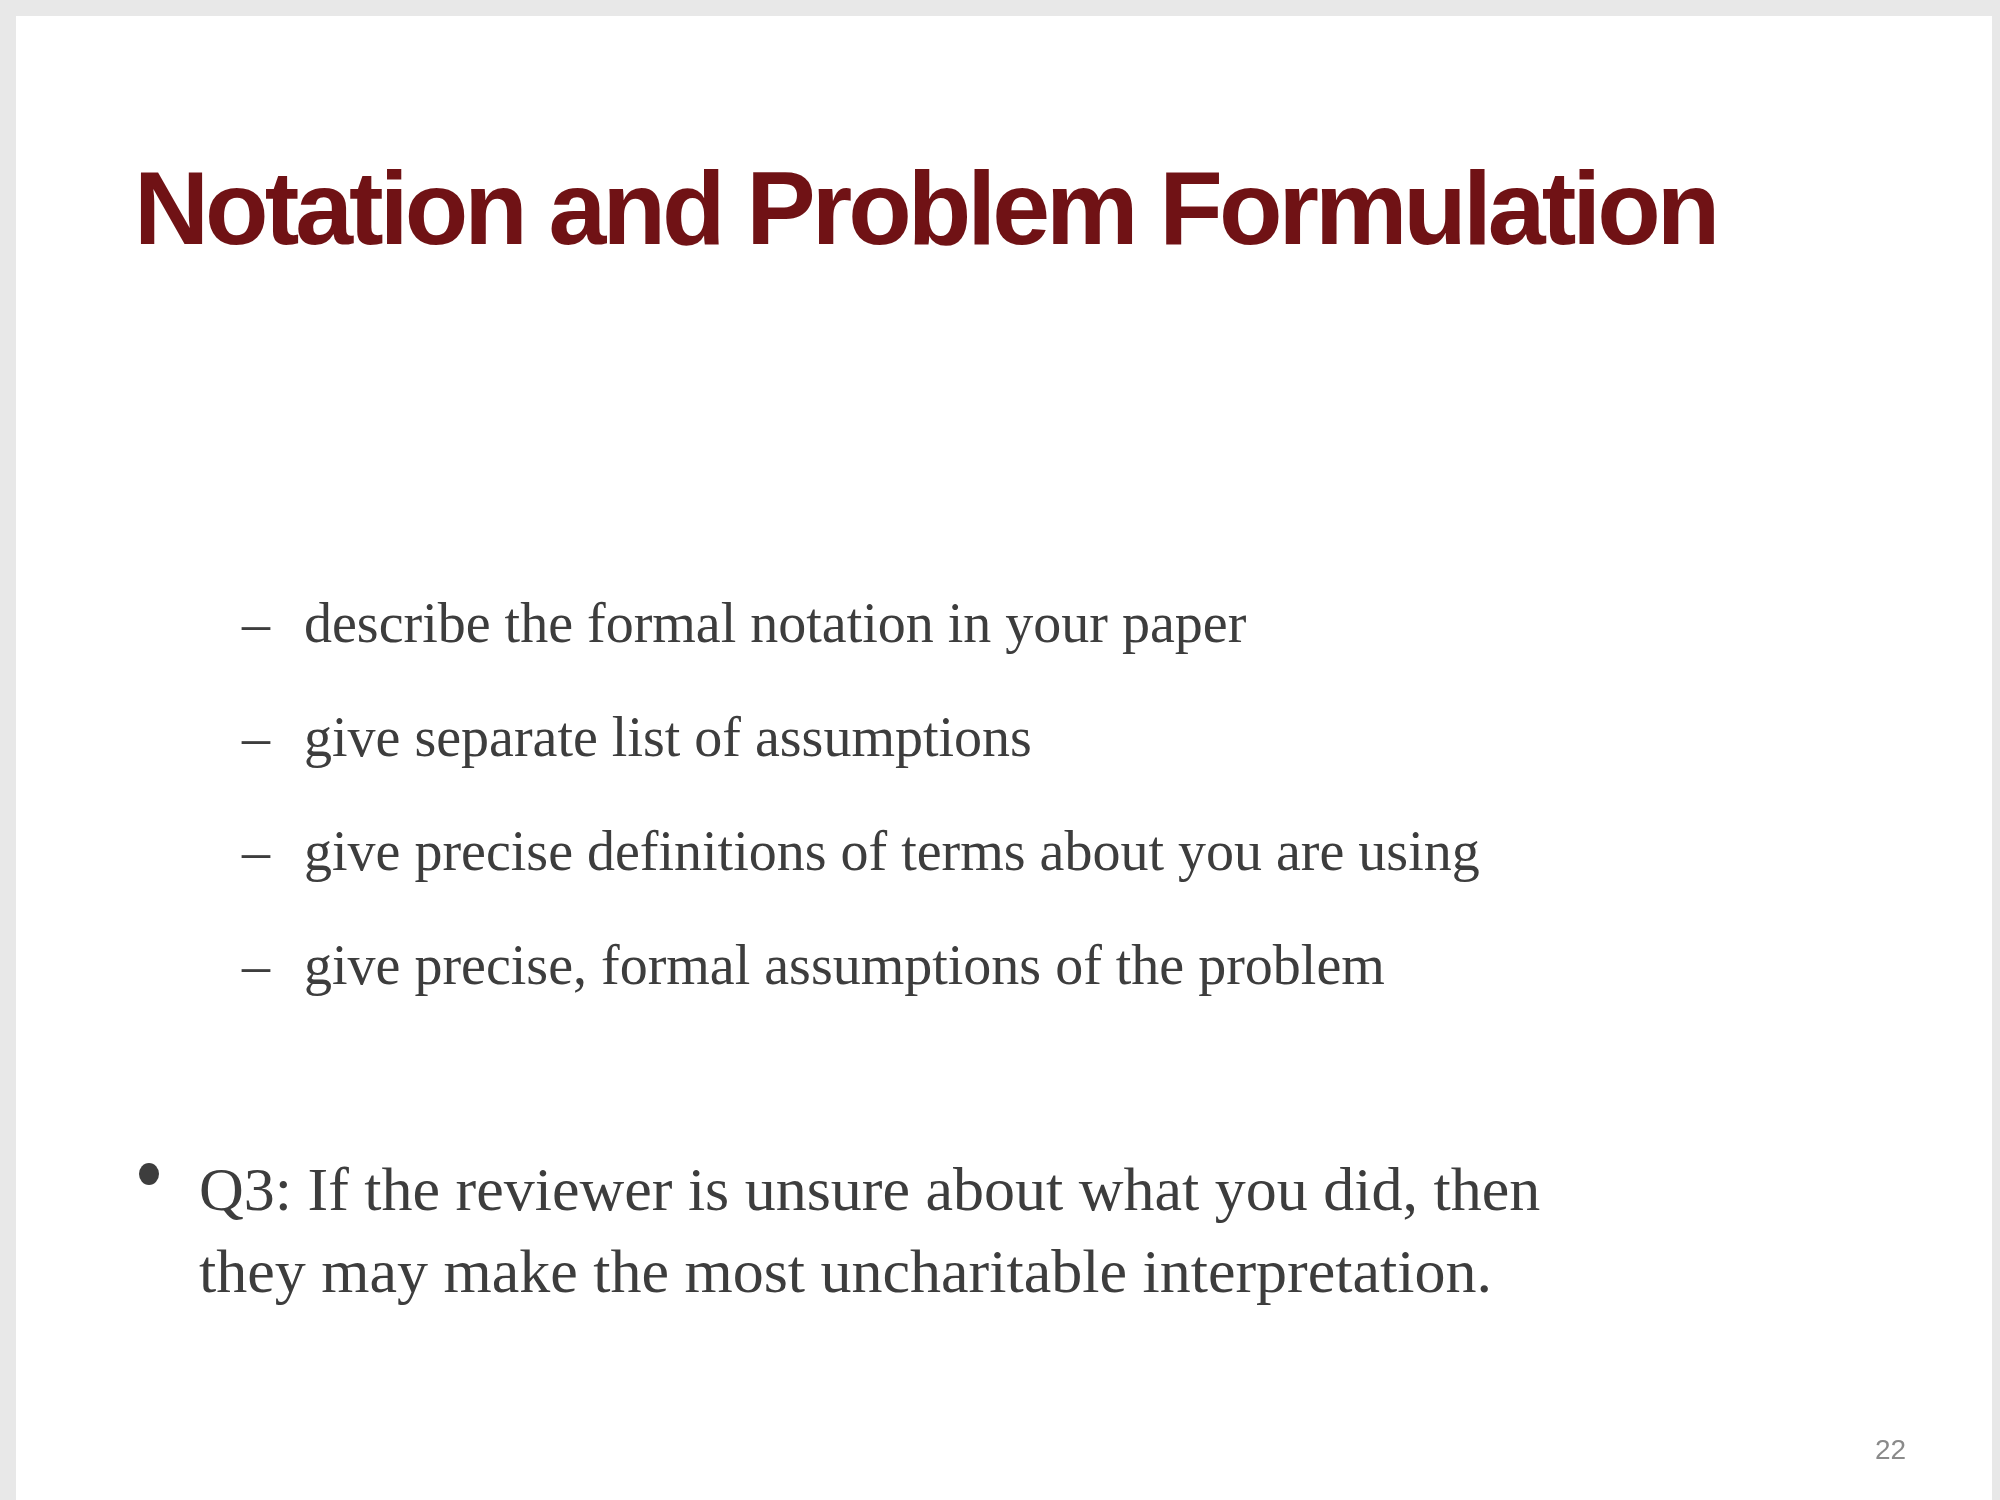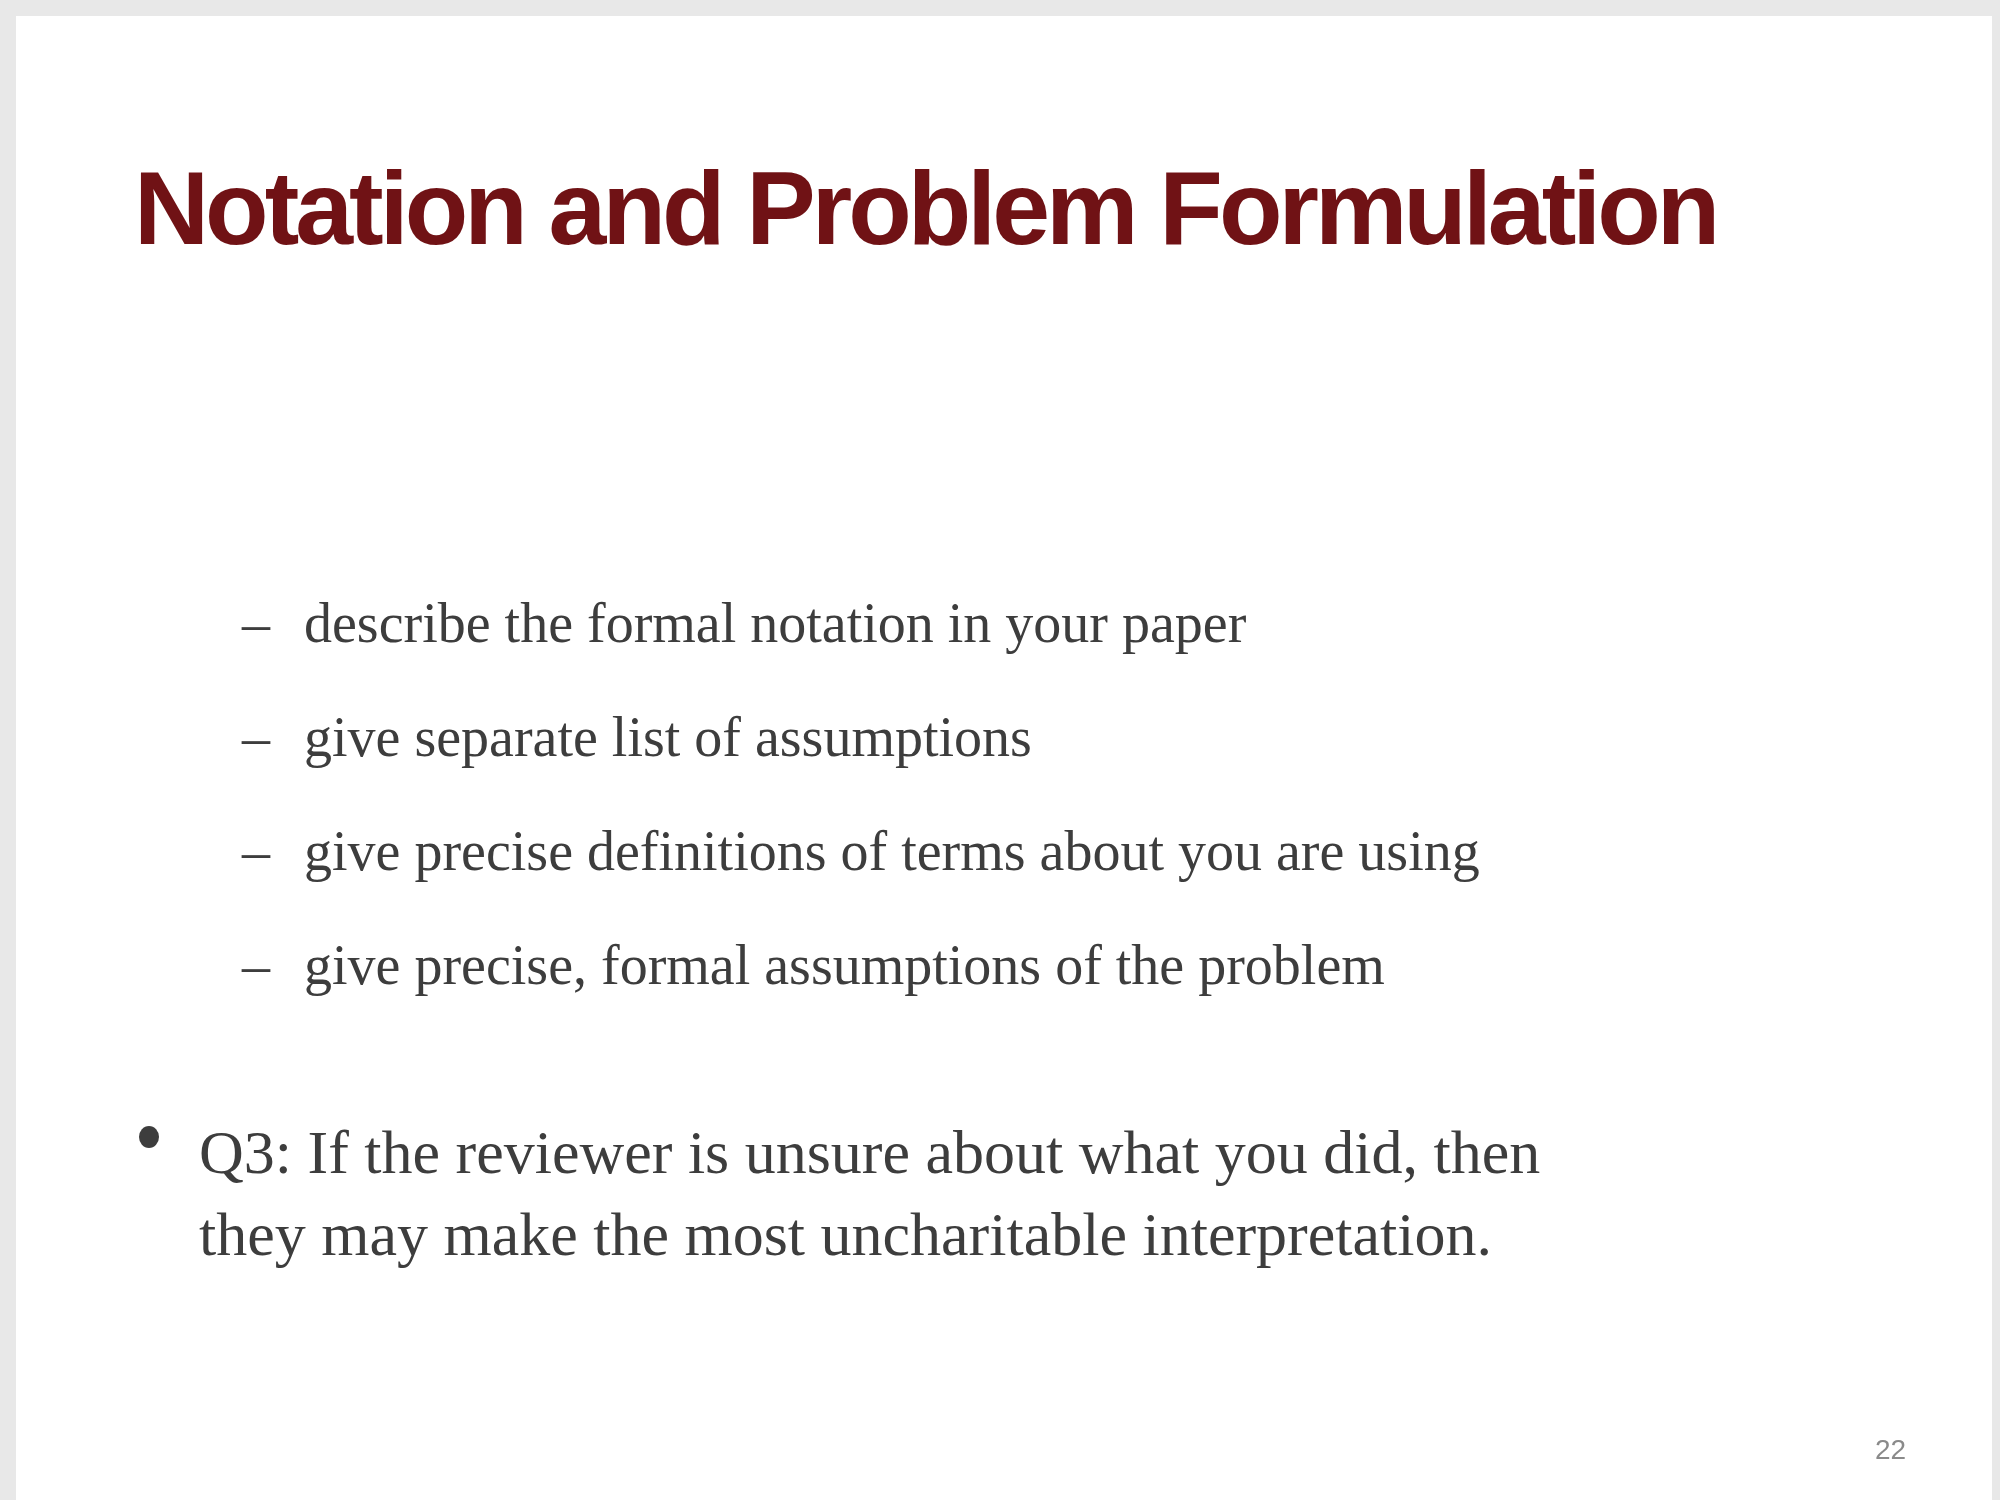--- a/index.html
+++ b/index.html
@@ -41,21 +41,21 @@
   .bullet-dot {
     flex: 0 0 auto;
     width: 20px;
     height: 22px;
     border-radius: 50%;
     background: var(--body-color, #3d3d3d);
     margin-top: 23px;
     margin-right: 32px;
   }
   .bullet-b1 { top: 357px; }
-  .bullet-b2 { top: 1079px; }
+  .bullet-b2 { top: 1116px; }
   .sub-item {
     position: absolute;
     left: 210px;
     display: flex;
     align-items: flex-start;
     color: var(--body-color, #3d3d3d);
     font-size: 56px;
     line-height: 70px;
     white-space: nowrap;
   }

